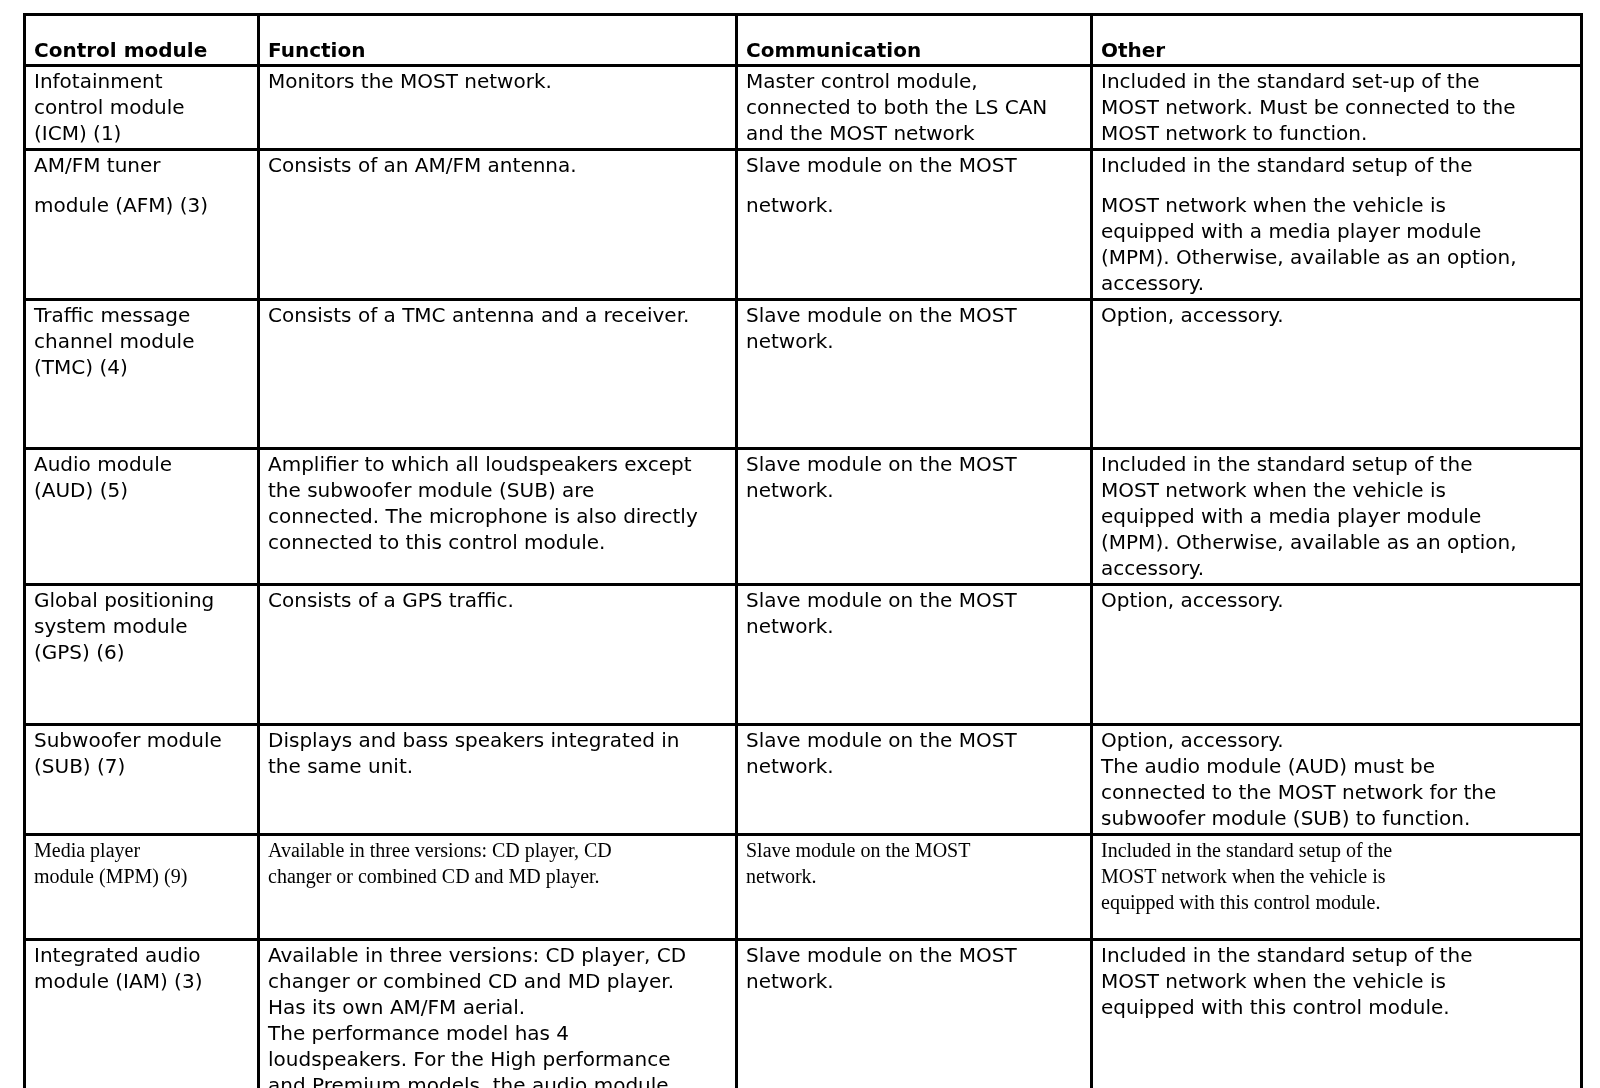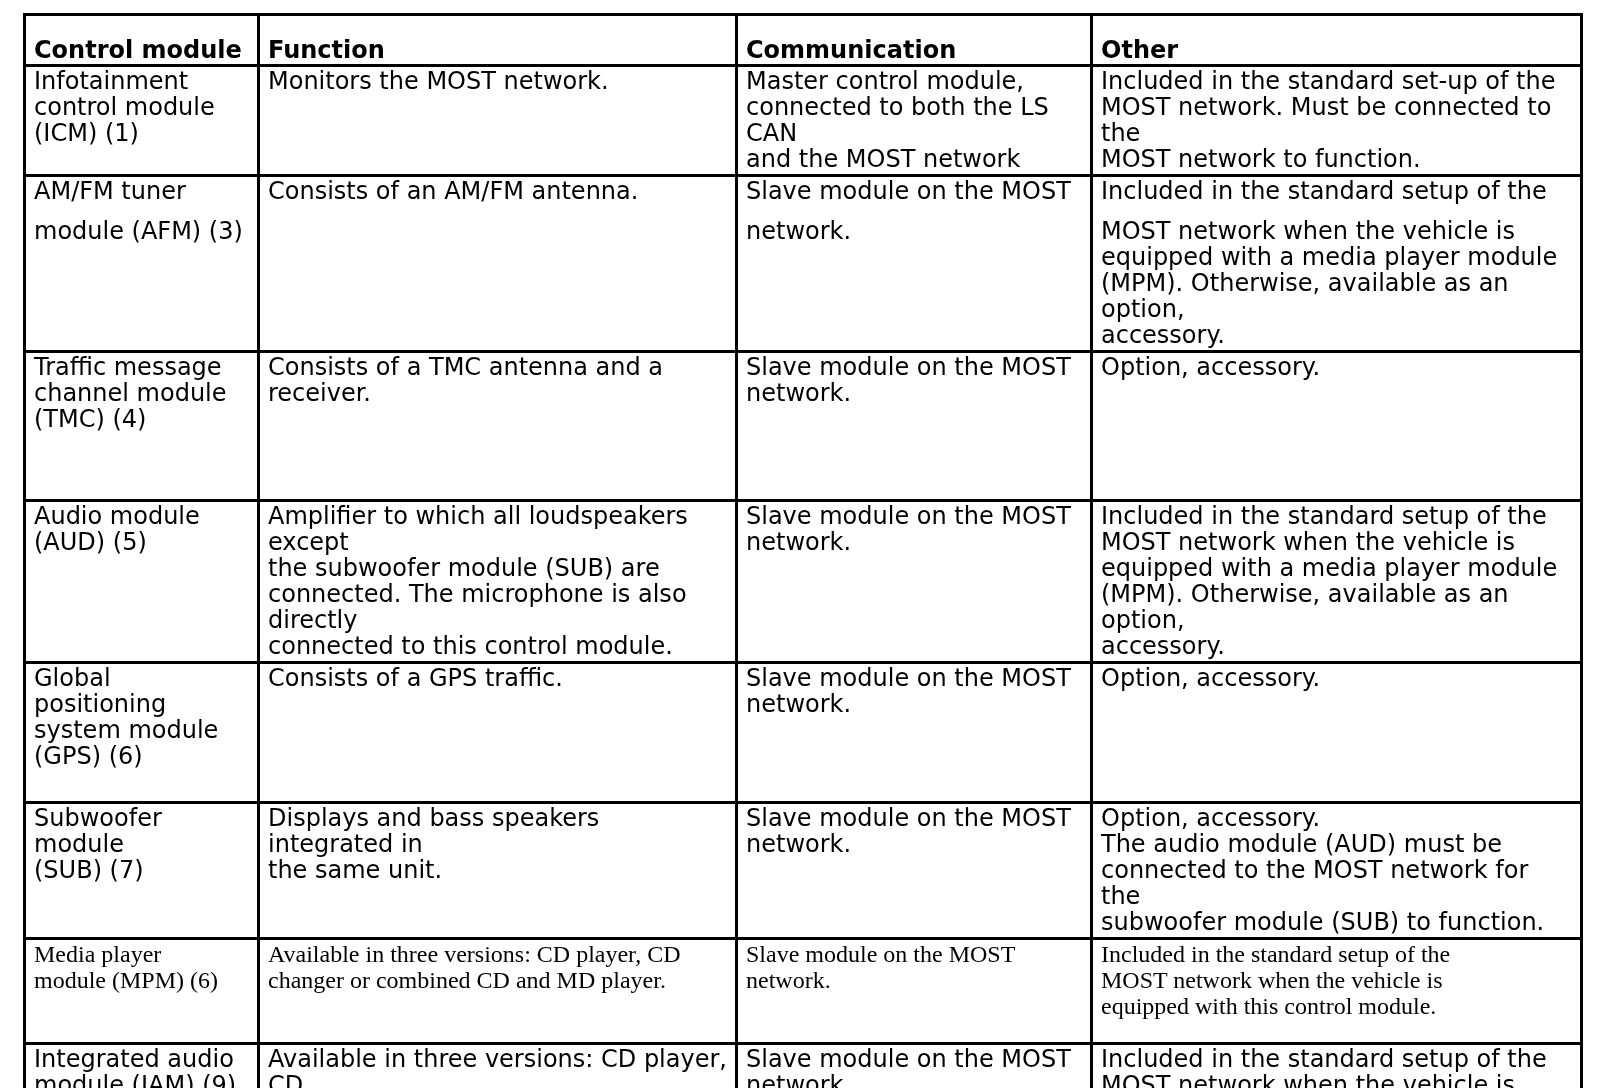--- a/index.html
+++ b/index.html
@@ -18,21 +18,21 @@
     width: 1557px;
     border-collapse: collapse;
     table-layout: fixed;
   }
   col.c1 { width: 234px; }
   col.c2 { width: 478px; }
   col.c3 { width: 355px; }
   col.c4 { width: 490px; }
   th, td {
     border: 3px solid #000000;
-    font-size: 24px;
+    font-size: 20px;
     line-height: 26px;
     vertical-align: top;
     padding: 1px 8px 2px 8px;
     overflow: hidden;
     text-align: left;
   }
   th {
     font-weight: bold;
     vertical-align: bottom;
     height: 46px;
@@ -183,40 +183,40 @@
       <td>
           <div class="para">Option, accessory.
 The audio module (AUD) must be
 connected to the MOST network for the
 subwoofer module (SUB) to function.</div>
         </td>
     </tr>
     <tr>
       <td>
           <div class="para">Media player
-module (MPM) (6)</div>
+module (MPM) (9)</div>
         </td>
       <td>
           <div class="para">Available in three versions: CD player, CD
 changer or combined CD and MD player.</div>
         </td>
       <td>
           <div class="para">Slave module on the MOST
 network.</div>
         </td>
       <td>
           <div class="para">Included in the standard setup of the
 MOST network when the vehicle is
 equipped with this control module.</div>
         </td>
     </tr>
     <tr>
       <td>
           <div class="para">Integrated audio
-module (IAM) (9)</div>
+module (IAM) (3)</div>
         </td>
       <td>
           <div class="para">Available in three versions: CD player, CD
 changer or combined CD and MD player.
 Has its own AM/FM aerial.
 The performance model has 4
 loudspeakers. For the High performance
 and Premium models, the audio module
 (AUD) is required.</div>
         </td>

